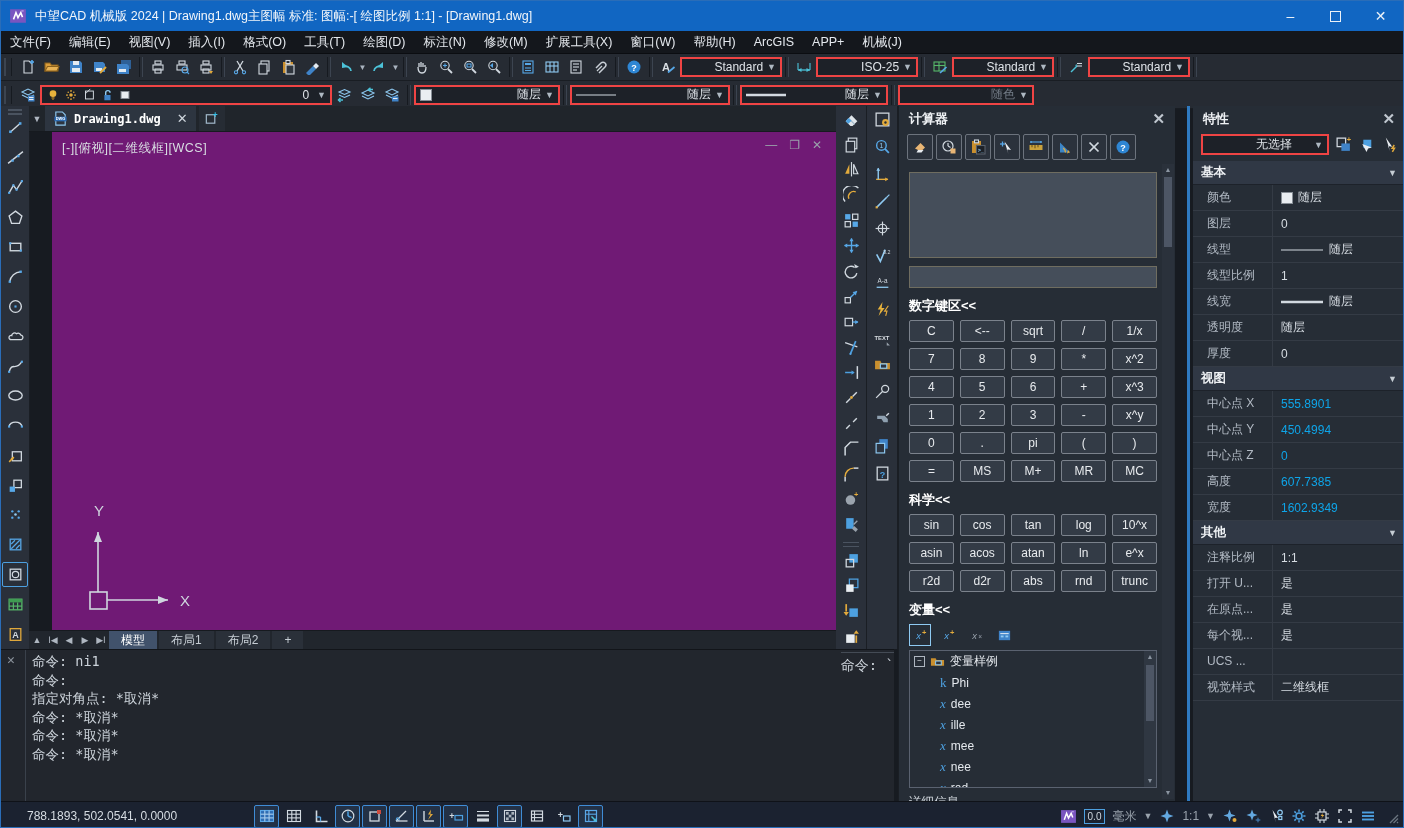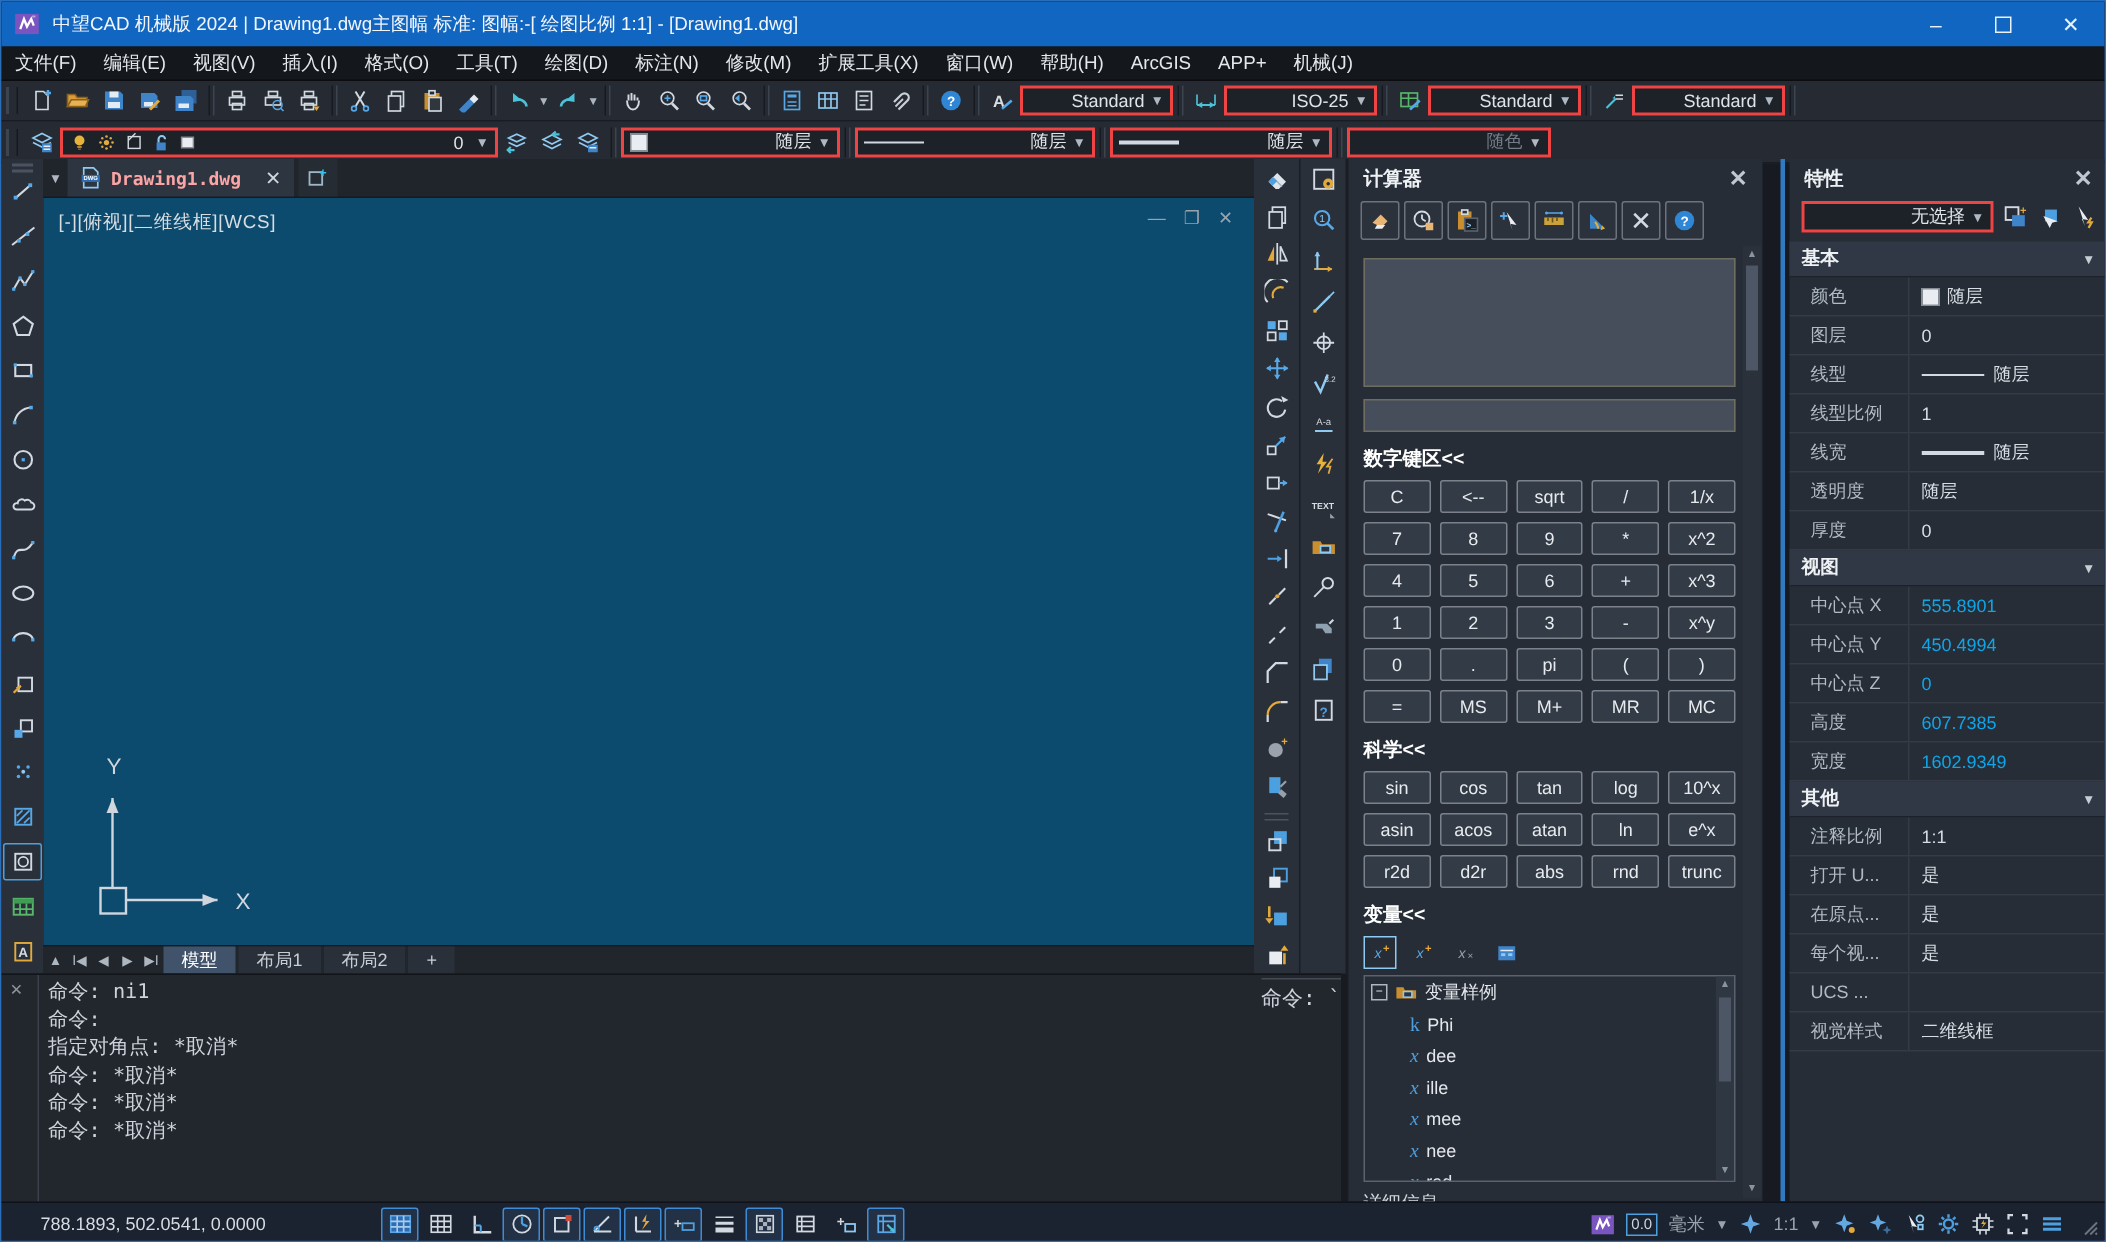--- a/index.html
+++ b/index.html
@@ -31,24 +31,24 @@
   .ltline{margin-right:6px;}
   
   #leftPalette{position:absolute;left:0;top:105px;width:28px;height:543px;background:#2a303a;border-right:1px solid #1a1e24;display:flex;flex-direction:column;align-items:center;}
   .palgrip{width:14px;height:2px;background:#4a5360;margin:3px 0 2px 0;box-shadow:0 4px 0 #4a5360;}
   .palbtn{width:24px;height:24px;margin:2.3px 0;display:flex;align-items:center;justify-content:center;border:1px solid transparent;border-radius:2px;}
   .palbtn.sel{border-color:#4da0e0;}
   #docArea{position:absolute;left:28px;top:105px;width:807px;height:543px;display:flex;flex-direction:column;}
   .tabstrip{height:25px;background:#20252b;display:flex;align-items:flex-end;border-bottom:1px solid #161a1f;}
   .tab-dd{width:16px;height:25px;display:flex;align-items:center;justify-content:center;color:#aeb6c0;font-size:9px;}
   .doctab{height:25px;background:#2d3540;display:flex;align-items:center;padding:0 8px;gap:6px;}
-  .doctab .tlabel{color:#fca5a5;font-weight:bold;font-size:12px;font-family:"DejaVu Sans Mono",monospace;}
+  .doctab .tlabel{color:#ffffff;font-weight:bold;font-size:12px;font-family:"DejaVu Sans Mono",monospace;}
   .doctab .tclose{color:#cfd6dd;font-size:13px;margin-left:10px;}
   .newtab{width:26px;height:25px;display:flex;align-items:center;justify-content:center;background:#262c34;margin-left:3px;}
-  .canvas{flex:1;background:#0c4a6e;position:relative;}
+  .canvas{flex:1;background:#701a75;position:relative;margin-left:23px;}
   .vplabel{position:absolute;left:10px;top:8px;color:#d8dde2;font-size:12.5px;letter-spacing:0.5px;}
   .mdi{position:absolute;right:14px;top:8px;display:flex;gap:12px;align-items:center;}
   .mdi span{color:#9aa2ab;font-size:12px;line-height:10px;}
   .ucs{position:absolute;left:8px;bottom:10px;}
   .laystrip{height:18px;background:#21262d;display:flex;align-items:center;border-top:1px solid #161a1f;}
   .laynav{width:16px;text-align:center;color:#aeb6c0;font-size:9px;}
   .laytab{padding:0 12px;height:18px;line-height:18px;font-size:12px;color:#c6cdd4;background:#2a3039;margin-right:2px;}
   .laytab.active{background:#41526b;color:#fff;}
   #midCols{position:absolute;left:835px;top:105px;width:62px;height:543px;display:flex;background:#2a303a;}
   .vcol{width:30px;display:flex;flex-direction:column;align-items:center;border-right:1px solid #1a1e24;}
@@ -80,21 +80,21 @@
   .scr-arr{color:#8a94a0;font-size:7px;height:12px;line-height:12px;}
   .var-details{font-size:12.5px;color:#d2d8de;margin-top:6px;}
   .details-box{height:10px;border:1px solid #6f6d60;border-bottom:none;margin-top:4px;background:#454e5a;}
   .panel-scroll{position:absolute;right:1px;top:58px;bottom:2px;width:12px;background:#2a313b;display:flex;flex-direction:column;align-items:center;}
   .panel-scroll .thumb{width:8px;height:70px;background:#4d5665;margin-top:1px;}
   .panel-scroll .spacer{flex:1;}
   
   .vsplit{position:absolute;left:1186px;top:105px;width:3px;height:695px;background:#2f7ac0;}
   #propsPanel{position:absolute;left:1192px;top:105px;width:212px;height:695px;background:#262d36;}
   .selrow{display:flex;align-items:center;gap:4px;padding:2px 6px 6px 8px;}
-  .selcombo{flex:1;height:21px;}
+  .selcombo{flex:1;height:21px;gap:18px;}
   .pibtn{width:20px;height:20px;display:flex;align-items:center;justify-content:center;}
   .psec-h{height:23px;background:#303845;display:flex;align-items:center;padding:0 8px;font-size:12.5px;font-weight:bold;color:#eef1f4;border-bottom:1px solid #1d222a;}
   .psec-h .chev{margin-left:auto;font-size:9px;color:#c6cdd4;}
   .prow{height:25px;display:flex;align-items:center;border-bottom:1px solid #343b45;font-size:12px;}
   .plabel{width:80px;padding-left:14px;color:#b2bac4;white-space:nowrap;overflow:hidden;border-right:1px solid #343b45;line-height:25px;height:25px;box-sizing:border-box;}
   .pval{flex:1;padding-left:8px;color:#d7dde3;display:flex;align-items:center;white-space:nowrap;overflow:hidden;}
   .pval.muted{color:#0ea5e9;}
   .pval .swatch{margin-right:5px;}
   
   #cmdArea{position:absolute;left:0;top:648px;width:893px;height:152px;background:#22262d;border-top:1px solid #12151a;display:flex;font-family:"DejaVu Sans Mono",monospace;}

